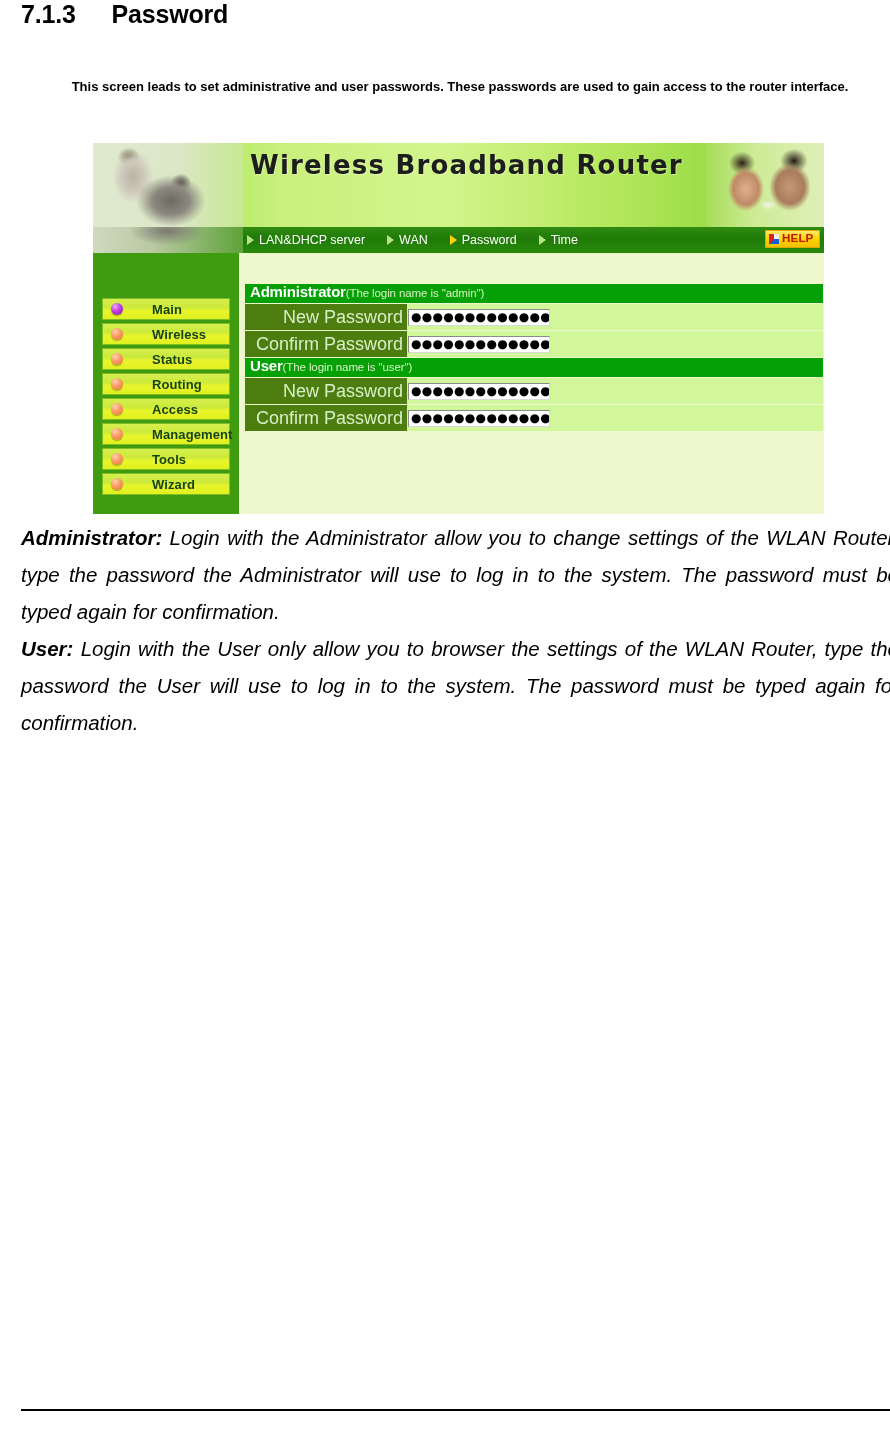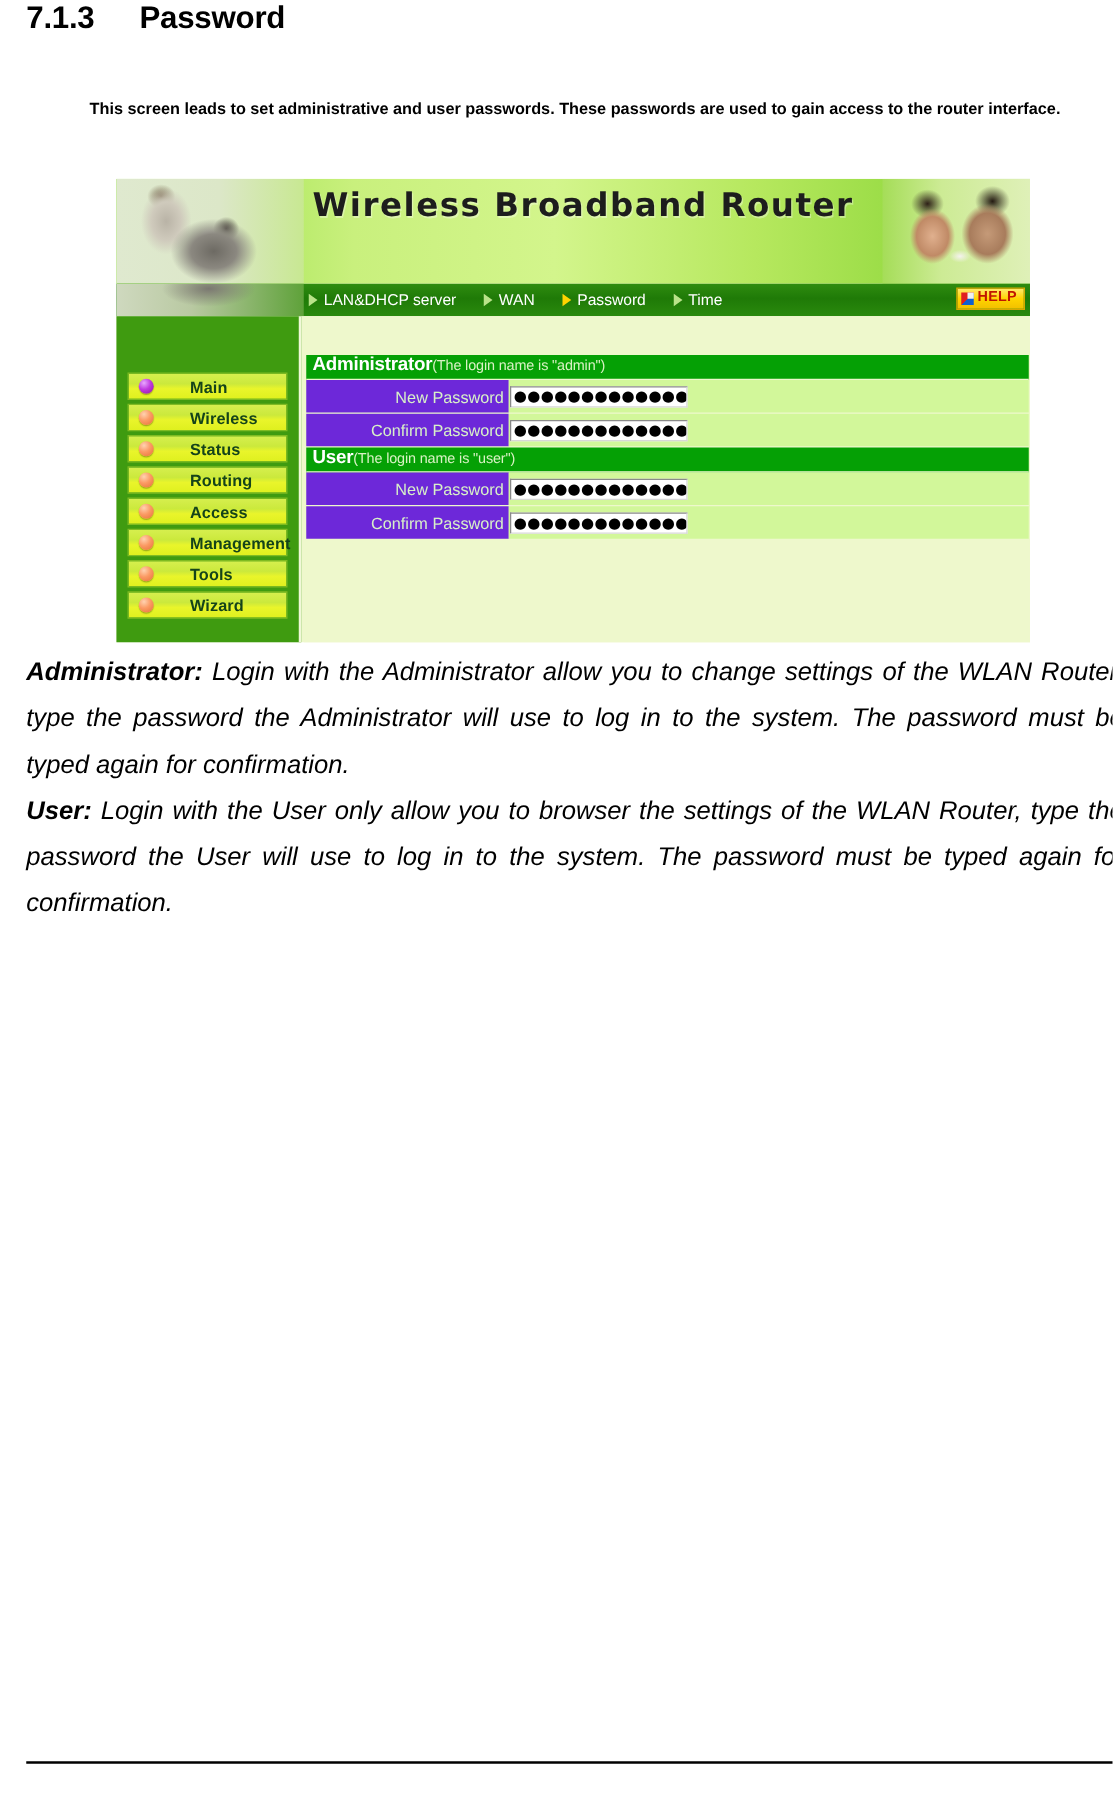--- a/index.html
+++ b/index.html
@@ -290,27 +290,27 @@
     letter-spacing: -0.1px;
   }
   .frow {
     display: flex;
     height: 26px;
     margin-bottom: 1px;
     align-items: stretch;
   }
   .frow-label {
     width: 162px;
-    background: #6d28d9;
+    background: #4d7c0f;
     display: flex;
     align-items: center;
     justify-content: flex-end;
     padding-right: 4px;
     box-sizing: border-box;
-    font-size: 13px;
+    font-size: 18px;
     color: #d8f0c8;
     white-space: nowrap;
   }
   .frow-field {
     flex: 1;
     background: #d2f79a;
     display: flex;
     align-items: center;
     padding-left: 1px;
     box-sizing: border-box;

